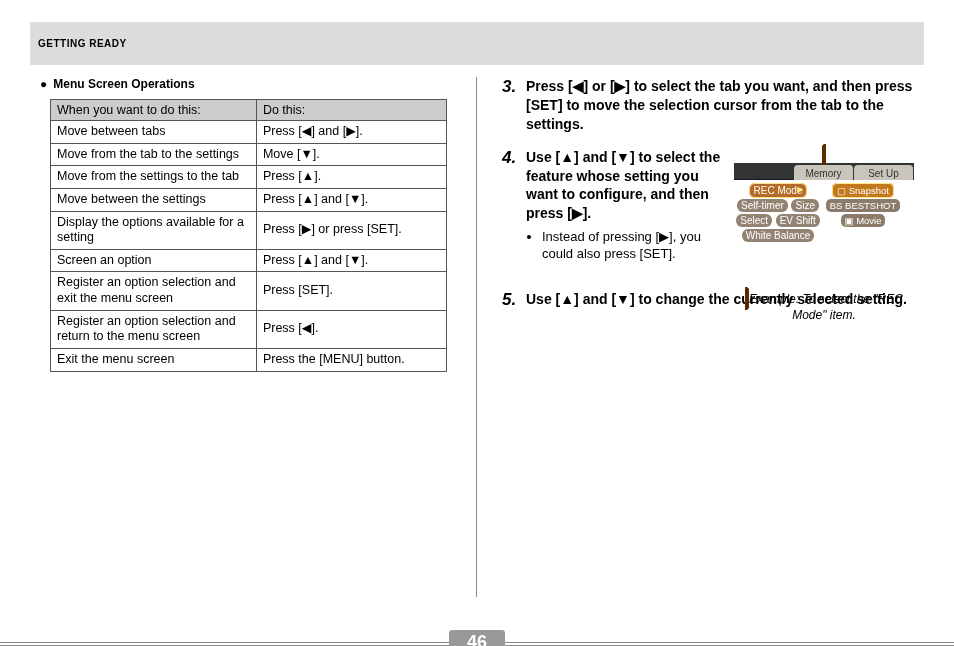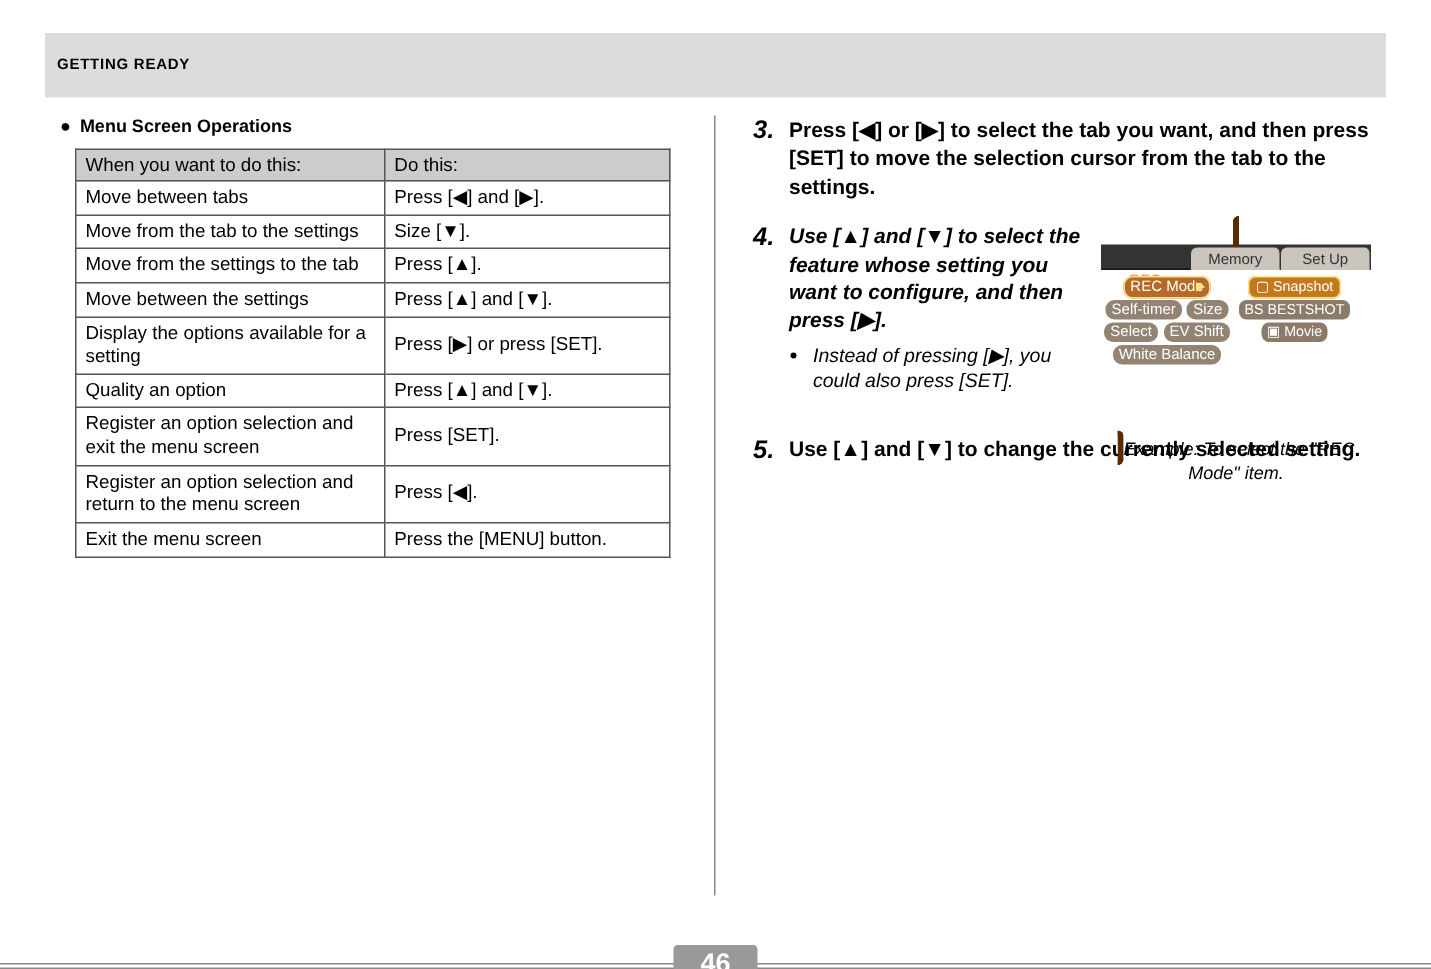--- a/index.html
+++ b/index.html
@@ -105,21 +105,21 @@
   }
   .note-list li {
     font-weight: normal;
     font-size: 13px;
     line-height: 1.3;
   }
   .step4-wrap {
     display: flex;
     gap: 12px;
   }
-  .step4-left { flex: 1; font-style: italic; }
+  .step4-left { flex: 1; }
   .figure {
     width: 180px;
     flex-shrink: 0;
     text-align: center;
   }
   .lcd {
     width: 180px;
     height: 116px;
     border: 4px solid #5a2a00;
     border-radius: 6px;
@@ -258,36 +258,36 @@
             <th>Do this:</th>
           </tr>
         </thead>
         <tbody>
           <tr>
               <td>Move between tabs</td>
               <td>Press [◀] and [▶].</td>
             </tr>
           <tr>
               <td>Move from the tab to the settings</td>
-              <td>Size [▼].</td>
+              <td>Move [▼].</td>
             </tr>
           <tr>
               <td>Move from the settings to the tab</td>
               <td>Press [▲].</td>
             </tr>
           <tr>
               <td>Move between the settings</td>
               <td>Press [▲] and [▼].</td>
             </tr>
           <tr>
               <td>Display the options available for a setting</td>
               <td>Press [▶] or press [SET].</td>
             </tr>
           <tr>
-              <td>Quality an option</td>
+              <td>Screen an option</td>
               <td>Press [▲] and [▼].</td>
             </tr>
           <tr>
               <td>Register an option selection and exit the menu screen</td>
               <td>Press [SET].</td>
             </tr>
           <tr>
               <td>Register an option selection and return to the menu screen</td>
               <td>Press [◀].</td>
             </tr>

